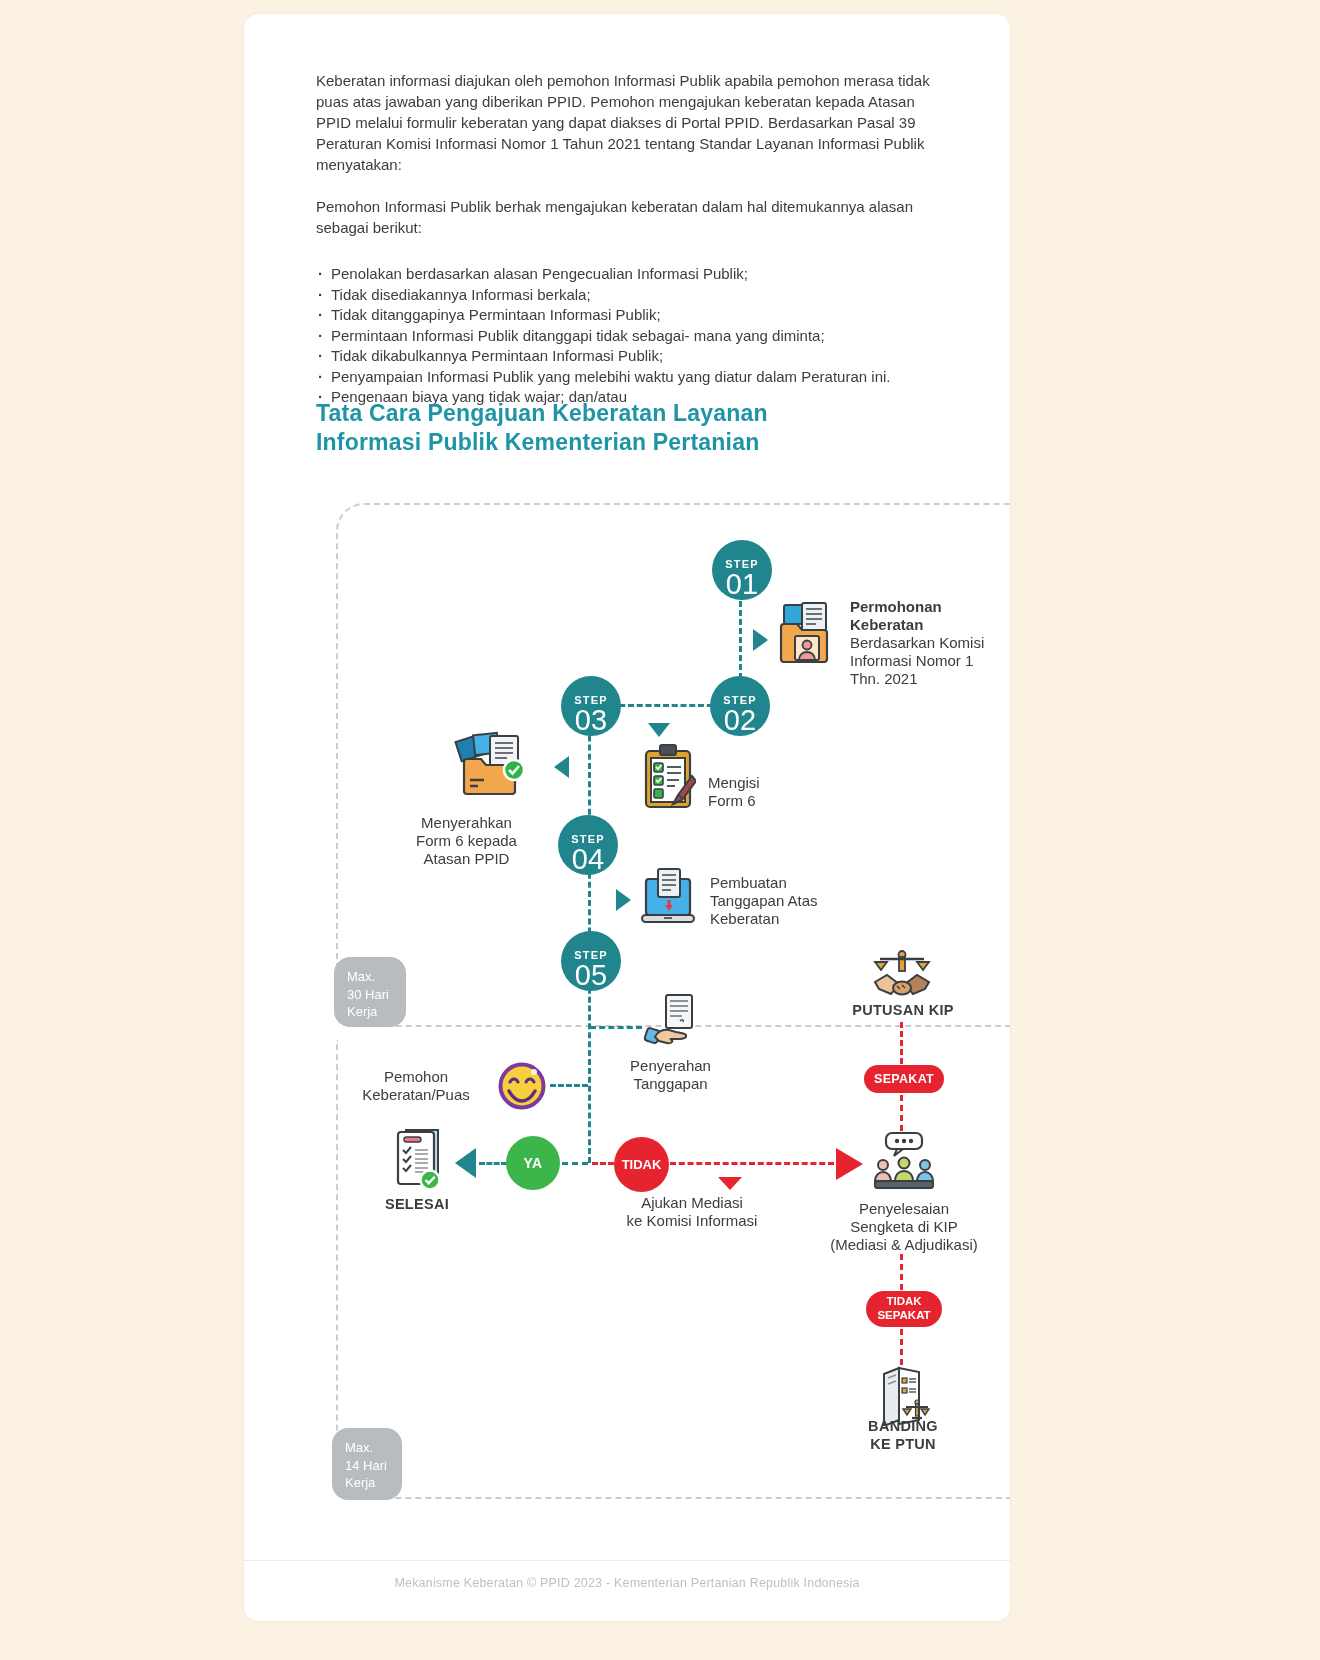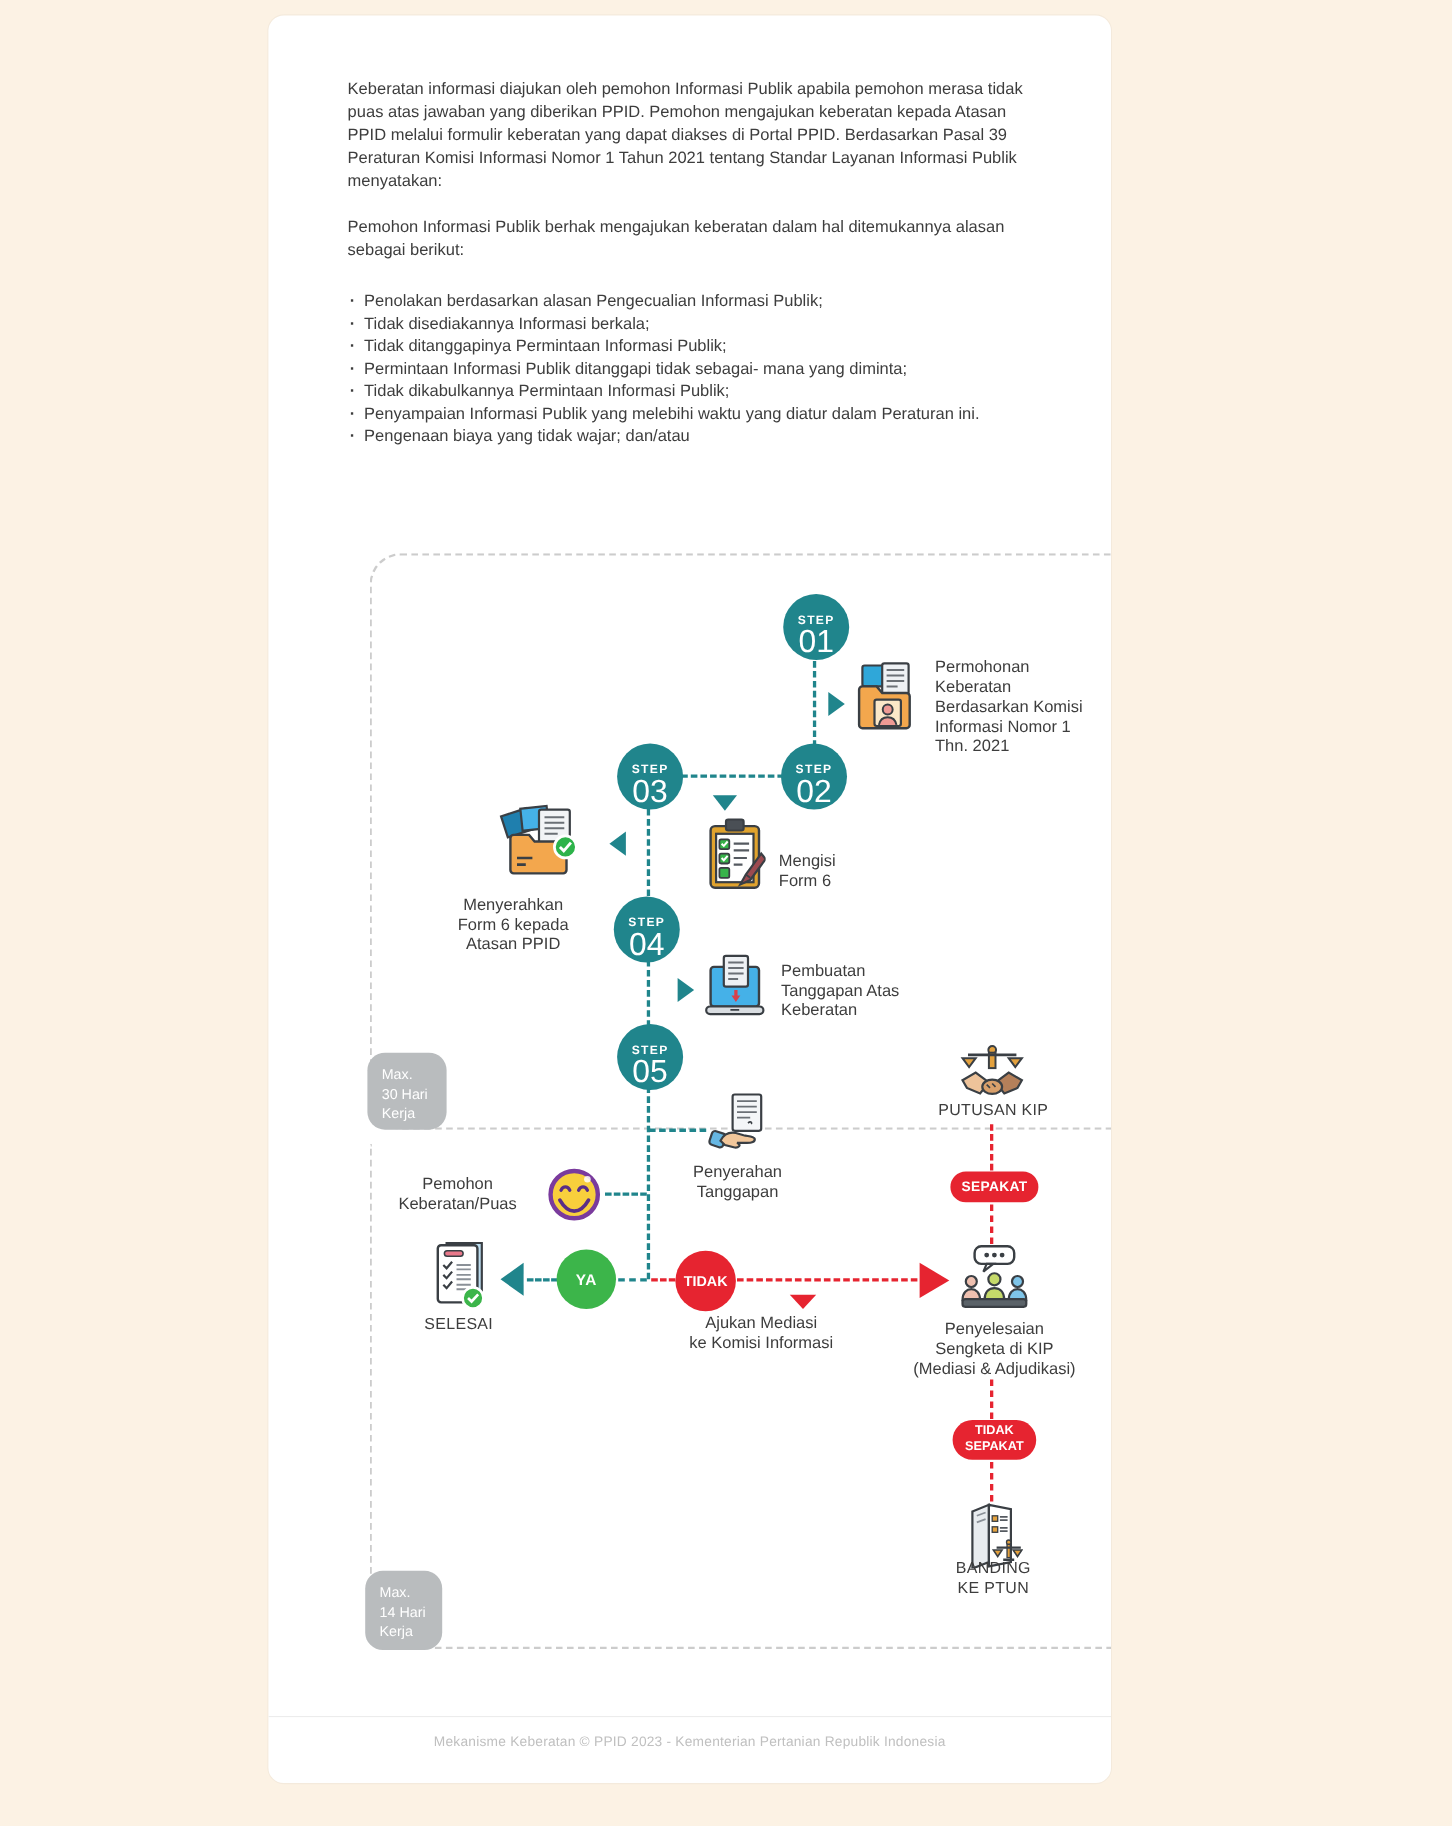--- a/index.html
+++ b/index.html
@@ -54,21 +54,21 @@
           color:#fff;font-weight:700;z-index:3}
   .ya{left:262px;top:1122px;width:54px;height:54px;background:var(--green);font-size:14px;letter-spacing:.5px}
   .tidak{left:370px;top:1123px;width:55px;height:55px;background:var(--red);font-size:13px}
   .pill{position:absolute;background:var(--red);color:#fff;font-weight:700;border-radius:18px;display:flex;
         align-items:center;justify-content:center;text-align:center;z-index:3;white-space:pre-line}
   .sepakat{left:620px;top:1051px;width:80px;height:28px;font-size:12.5px;letter-spacing:.3px}
   .tidak-sepakat{left:622px;top:1277px;width:76px;height:36px;font-size:11.5px;line-height:1.2}
   
   .lbl{position:absolute;font-size:15px;line-height:1.2;color:var(--text);white-space:pre-line;z-index:2}
   .lbl.c{text-align:center}
-  .lbl.b{font-weight:400}
+  .lbl.b{font-weight:700}
   .lbl.caps{font-size:14.5px;letter-spacing:.3px}
   .icn{position:absolute;z-index:2;line-height:0}
   
   .footer-divider{position:absolute;left:0;right:0;top:1546px;border-top:1px solid #ececec}
   .footer{position:absolute;left:0;top:1562px;width:100%;text-align:center;font-size:12.5px;
           color:var(--footer-text);letter-spacing:.2px}
 </style>
 </head>
 <body>
 
@@ -81,20 +81,22 @@
       <li>Penolakan berdasarkan alasan Pengecualian Informasi Publik;</li>
       <li>Tidak disediakannya Informasi berkala;</li>
       <li>Tidak ditanggapinya Permintaan Informasi Publik;</li>
       <li>Permintaan Informasi Publik ditanggapi tidak sebagai- mana yang diminta;</li>
       <li>Tidak dikabulkannya Permintaan Informasi Publik;</li>
       <li>Penyampaian Informasi Publik yang melebihi waktu yang diatur dalam Peraturan ini.</li>
       <li>Pengenaan biaya yang tidak wajar; dan/atau</li>
     </ul>
   </div>
 
+  <h2 class="heading">Tata Cara Pengajuan Keberatan Layanan
+Informasi Publik Kementerian Pertanian</h2>
 
   <div class="region1"></div>
   <div class="region2"></div>
   <div class="time-badge badge30">Max.
 30 Hari
 Kerja</div>
   <div class="time-badge badge14">Max.
 14 Hari
 Kerja</div>
 

